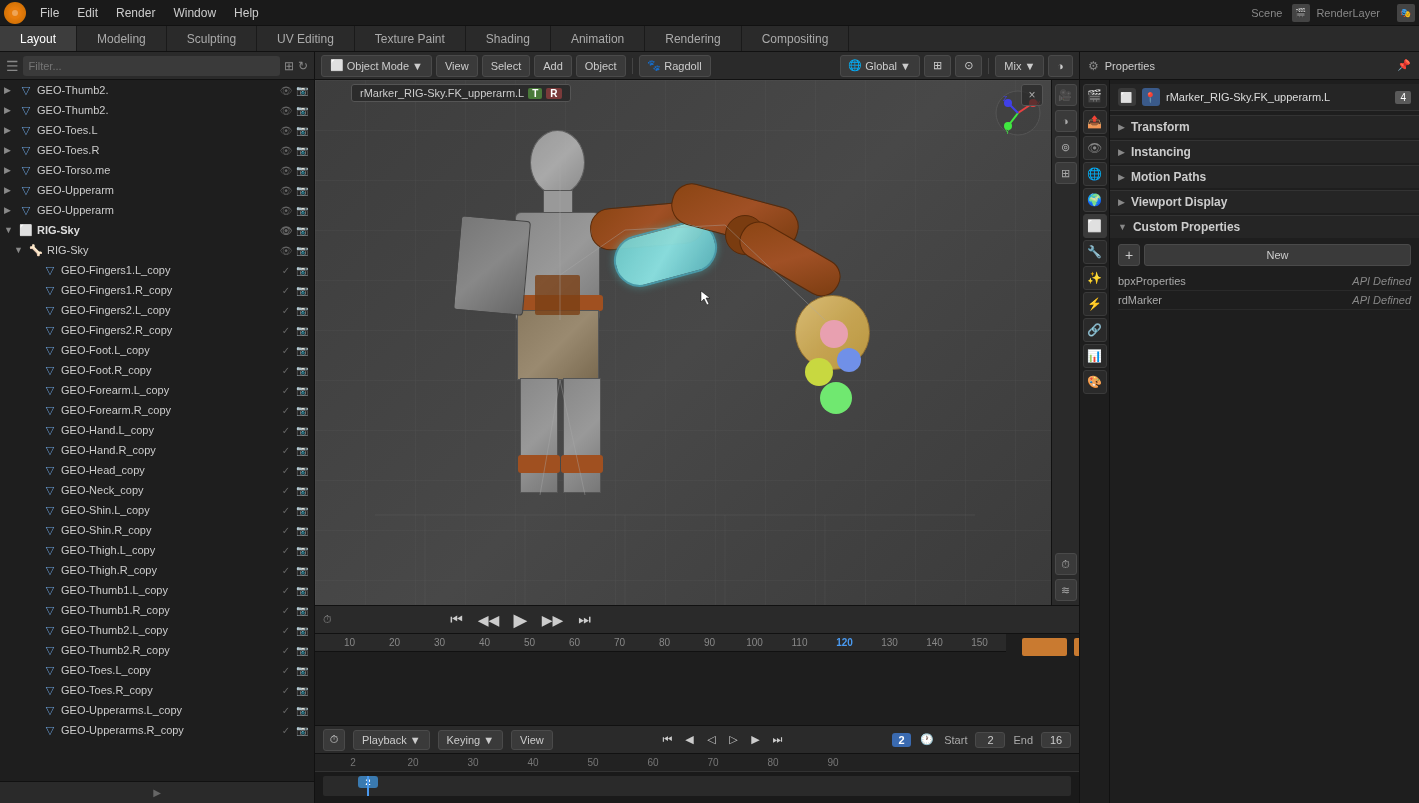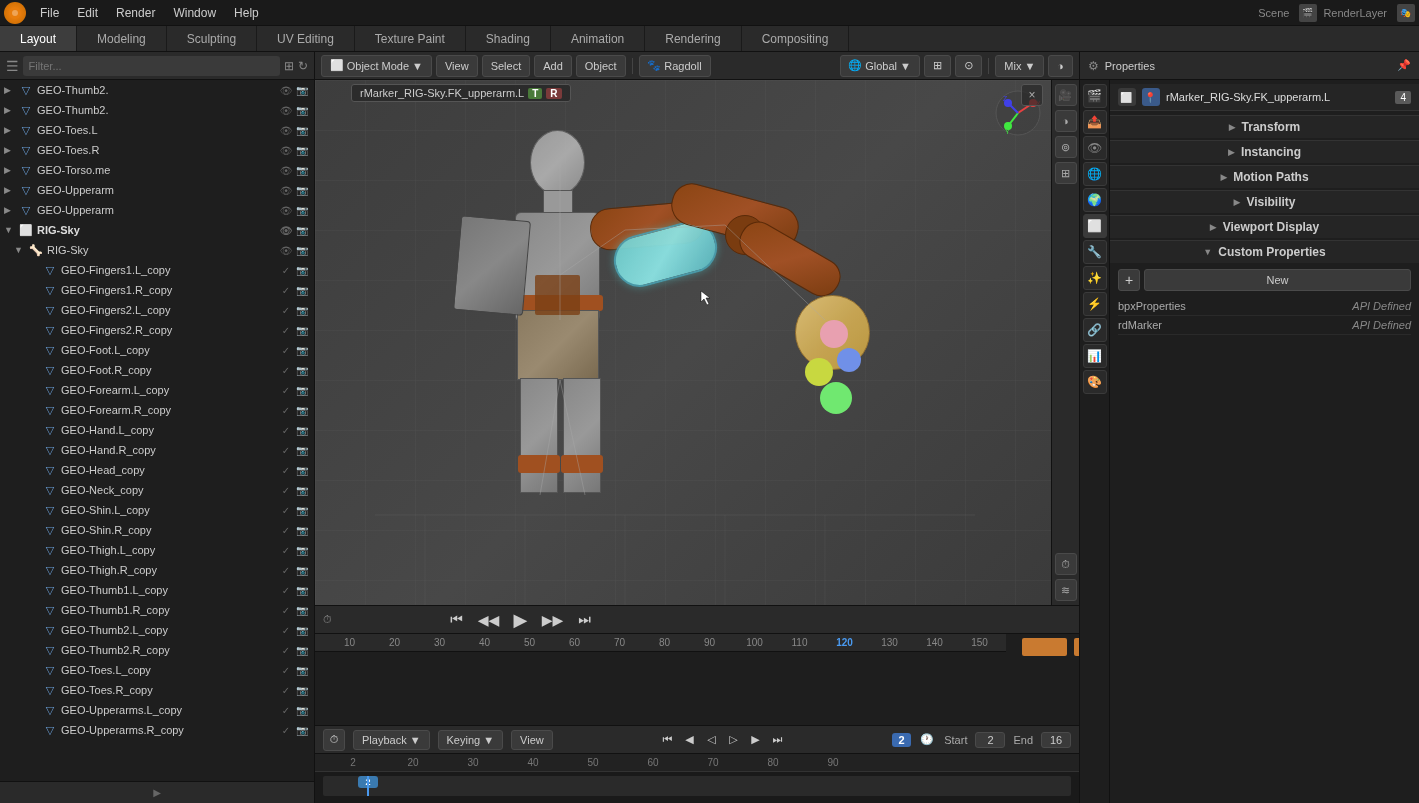--- a/index.html
+++ b/index.html
@@ -518,21 +518,20 @@
     .prop-section-header {
       display: flex;
       align-items: center;
       padding: 4px 8px;
       cursor: pointer;
       background: #252525;
       border-top: 1px solid #333;
       font-size: 11px;
       color: #ccc;
       gap: 6px;
-      justify-content: center;
     }
     .prop-section-arrow {
       font-size: 9px;
       color: #888;
     }
     .prop-section-label { font-size: 12px; font-weight: bold; }
 
     .custom-props-section {
       padding: 6px 8px;
     }
@@ -714,21 +713,21 @@
     </svg>
   </div>
   <div class="menu-item">File</div>
   <div class="menu-item">Edit</div>
   <div class="menu-item">Render</div>
   <div class="menu-item">Window</div>
   <div class="menu-item">Help</div>
   <div style="flex:1"></div>
   <div style="font-size:11px;color:#888;margin-right:8px;">Scene</div>
   <div style="width:18px;height:18px;background:#444;border-radius:2px;margin-right:4px;display:flex;align-items:center;justify-content:center;font-size:9px;">🎬</div>
-  <div style="font-size:11px;color:#888;margin-right:8px;">RenderLayer</div>
+  <div style="font-size:11px;color:#888;margin-right:15px;">RenderLayer</div>
   <div style="width:18px;height:18px;background:#444;border-radius:2px;display:flex;align-items:center;justify-content:center;font-size:9px;">🎭</div>
 </div>
 
 <div class="tabs-bar">
   <div class="tab active">Layout</div>
   <div class="tab">Modeling</div>
   <div class="tab">Sculpting</div>
   <div class="tab">UV Editing</div>
   <div class="tab">Texture Paint</div>
   <div class="tab">Shading</div>
@@ -1361,26 +1360,20 @@
           </div>
         </div>
 
         <div class="prop-section">
           <div class="prop-section-header">
             <span class="prop-section-arrow chevron-right"></span>
             <span class="prop-section-label">Motion Paths</span>
           </div>
         </div>
 
-        <div class="prop-section">
-          <div class="prop-section-header">
-            <span class="prop-section-arrow chevron-right"></span>
-            <span class="prop-section-label">Visibility</span>
-          </div>
-        </div>
 
         <div class="prop-section">
           <div class="prop-section-header">
             <span class="prop-section-arrow chevron-right"></span>
             <span class="prop-section-label">Viewport Display</span>
           </div>
         </div>
 
         <div class="prop-section">
           <div class="prop-section-header">

